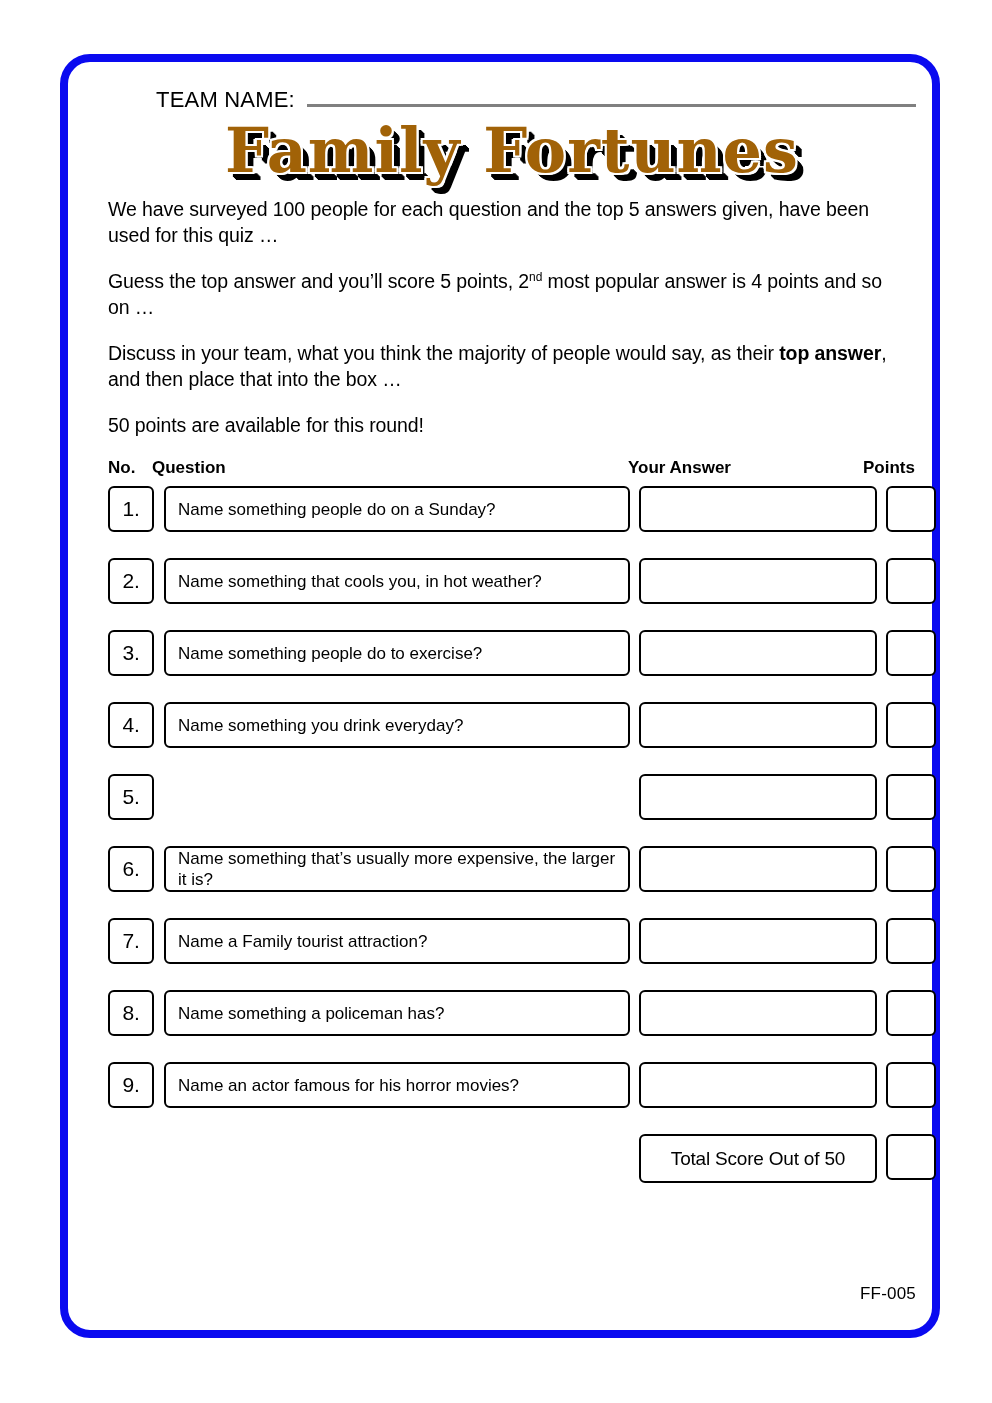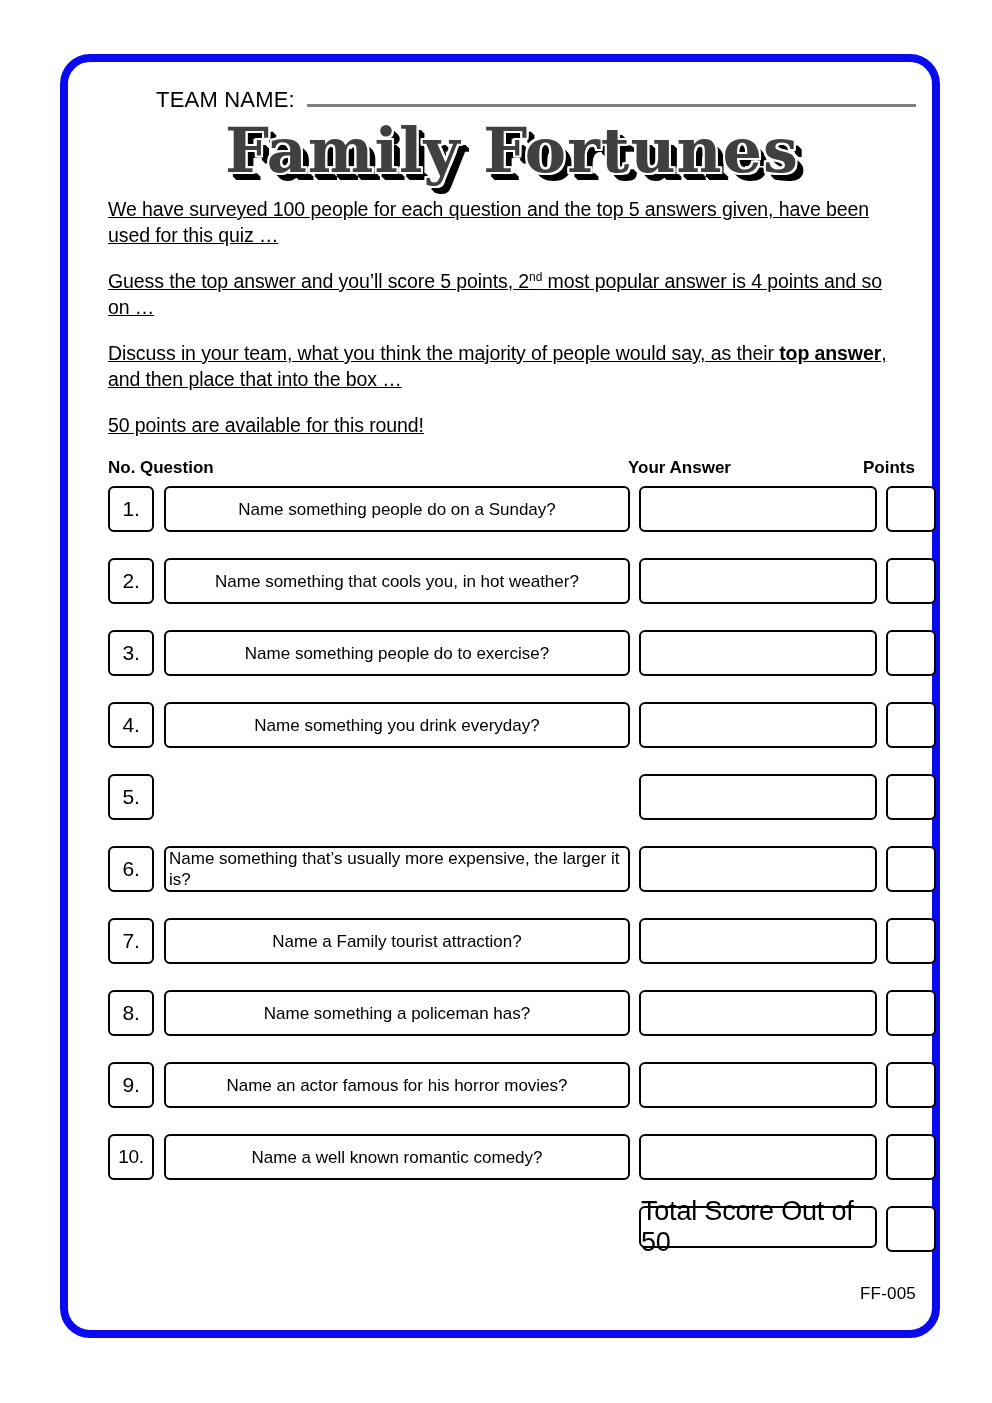--- a/index.html
+++ b/index.html
@@ -62,54 +62,53 @@
 
   
   #quiz-title {
     margin-top: 6px;
     text-align: center;
     font-family: "DejaVu Serif", serif;
     font-weight: bold;
     font-size: 62px;
     line-height: 66px;
     letter-spacing: 1px;
-    color: #404040;
+    color: #a16207;
     text-shadow:
        1px 0 0 #fff, 2px 0 0 #fff,
        0 1px 0 #fff, 0 2px 0 #fff,
       -1px 0 0 #fff, -2px 0 0 #fff,
        0 -1px 0 #fff, 0 -2px 0 #fff,
        2px 2px 0 #fff, -2px 2px 0 #fff, 2px -2px 0 #fff, -2px -2px 0 #fff,
        5px 5px 0 #000, 6px 6px 0 #000, 7px 7px 0 #000, 8px 8px 0 #000;
     white-space: nowrap;
   }
 
   
   .instruction {
     font-size: 19.5px;
     line-height: 26px;
     margin: 0 8px 20px 0;
     letter-spacing: -0.1px;
-    text-decoration: underline;
   }
   #instruction-1 { margin-top: 12px; }
   .instruction b { font-weight: bold; }
   .sup { font-size: 12px; vertical-align: super; line-height: 0; }
 
   
   #table-header {
     position: relative;
     height: 24px;
     margin-top: 12px;
     margin-bottom: 4px;
     font-weight: bold;
     font-size: 17px;
   }
   #header-no       { position: absolute; left: 0px;   top: 0; }
-  #header-question { position: absolute; left: 32px;  top: 0; }
+  #header-question { position: absolute; left: 44px;  top: 0; }
   #header-answer   { position: absolute; left: 520px; top: 0; }
   #header-points   { position: absolute; left: 755px; top: 0; }
 
   
   .q-row {
     position: relative;
     height: 46px;
     margin-bottom: 26px;
   }
   .box {
@@ -131,22 +130,21 @@
     letter-spacing: -0.3px;
   }
   .num-box.wide { font-size: 19px; }
   .question-box {
     left: 56px;
     top: 0;
     width: 466px;
     height: 46px;
     display: flex;
     align-items: center;
-    padding: 0 3px;
-    justify-content: center;
+    padding: 0 12px;
   }
   .question-box .q-text {
     font-size: 17px;
     line-height: 21px;
   }
   .answer-box {
     left: 531px;
     top: 0;
     width: 238px;
     height: 46px;
@@ -161,25 +159,25 @@
   
   #total-row {
     position: relative;
     height: 46px;
     margin-top: 8px;
   }
   #total-label-box {
     left: 531px;
     top: 0;
     width: 238px;
-    height: 42px;
+    height: 49px;
     display: flex;
     align-items: center;
     justify-content: center;
-    font-size: 27px;
+    font-size: 19px;
     letter-spacing: -0.2px;
   }
   #total-points-box {
     left: 778px;
     top: 0;
     width: 50px;
     height: 46px;
   }
 
   
@@ -283,28 +281,20 @@
         <div class="box points-box"></div>
       </div>
       <div class="q-row">
         <div class="box num-box">9.</div>
         <div class="box question-box">
           <span class="q-text">Name an actor famous for his horror movies?</span>
         </div>
         <div class="box answer-box"></div>
         <div class="box points-box"></div>
       </div>
-      <div class="q-row">
-        <div class="box num-box wide">10.</div>
-        <div class="box question-box">
-          <span class="q-text">Name a well known romantic comedy?</span>
-        </div>
-        <div class="box answer-box"></div>
-        <div class="box points-box"></div>
-      </div>
     </div>
 
   <div id="total-row">
     <div class="box" id="total-label-box">Total Score Out of 50</div>
     <div class="box" id="total-points-box"></div>
   </div>
 
   <div id="footer-code">FF-005</div>
 
 </div>

